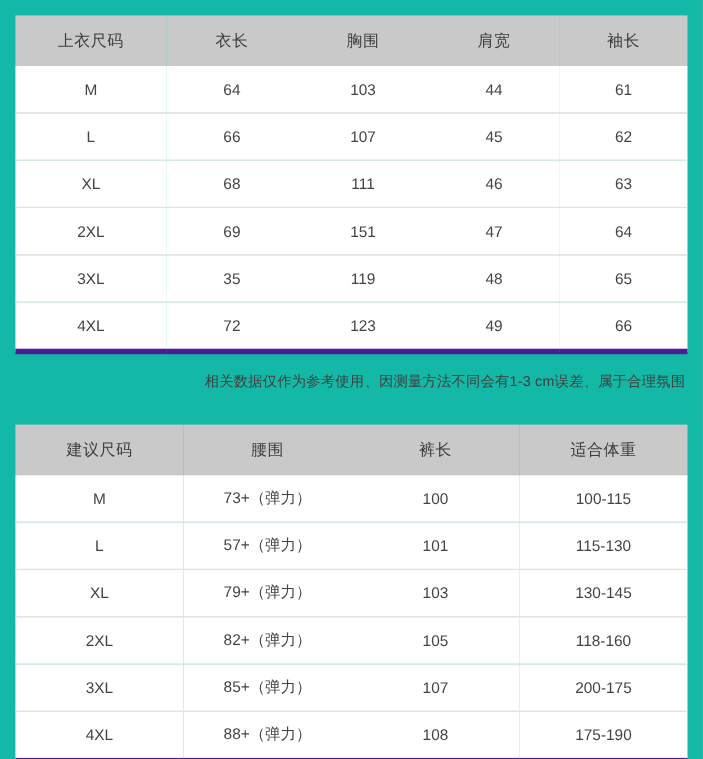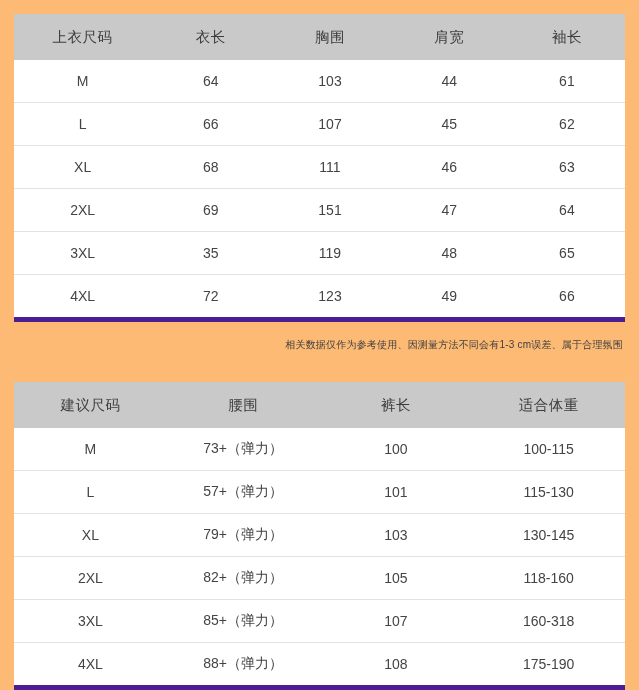--- a/index.html
+++ b/index.html
@@ -11,21 +11,21 @@
     width: 639px;
     height: 690px;
     font-family: "Liberation Sans", sans-serif;
     color: #3a3a3a;
     overflow: hidden;
   }
   .page {
     width: 639px;
     height: 690px;
     position: relative;
-    background: #fdba74;
+    background: #14b8a6;
     box-sizing: border-box;
     padding: 0 14px;
   }
   table.size-table {
     width: 611px;
     border-collapse: collapse;
     table-layout: fixed;
   }
   table.size-table th,
   table.size-table td {
@@ -48,21 +48,21 @@
     border-bottom: 1px solid #e2e2e2;
     font-size: 14px;
   }
   table.size-table tbody tr:last-child td {
     border-bottom: 5px solid #4c1d95;
   }
   .top-table-wrap {
     padding-top: 14px;
   }
   .note {
-    font-size: 10px;
+    font-size: 13px;
     color: #3f3f3f;
     text-align: right;
     padding: 16px 2px 14px 0;
     letter-spacing: 0.2px;
   }
   .bottom-table-wrap {
     padding-top: 16px;
   }
   
   .t-col-0 { width: 22.5%; }
@@ -173,21 +173,21 @@
         <tr>
           <td>2XL</td>
           <td>82+（弹力）</td>
           <td>105</td>
           <td>118-160</td>
         </tr>
         <tr>
           <td>3XL</td>
           <td>85+（弹力）</td>
           <td>107</td>
-          <td>160-318</td>
+          <td>200-175</td>
         </tr>
         <tr>
           <td>4XL</td>
           <td>88+（弹力）</td>
           <td>108</td>
           <td>175-190</td>
         </tr>
       </tbody>
     </table>
   </div>

